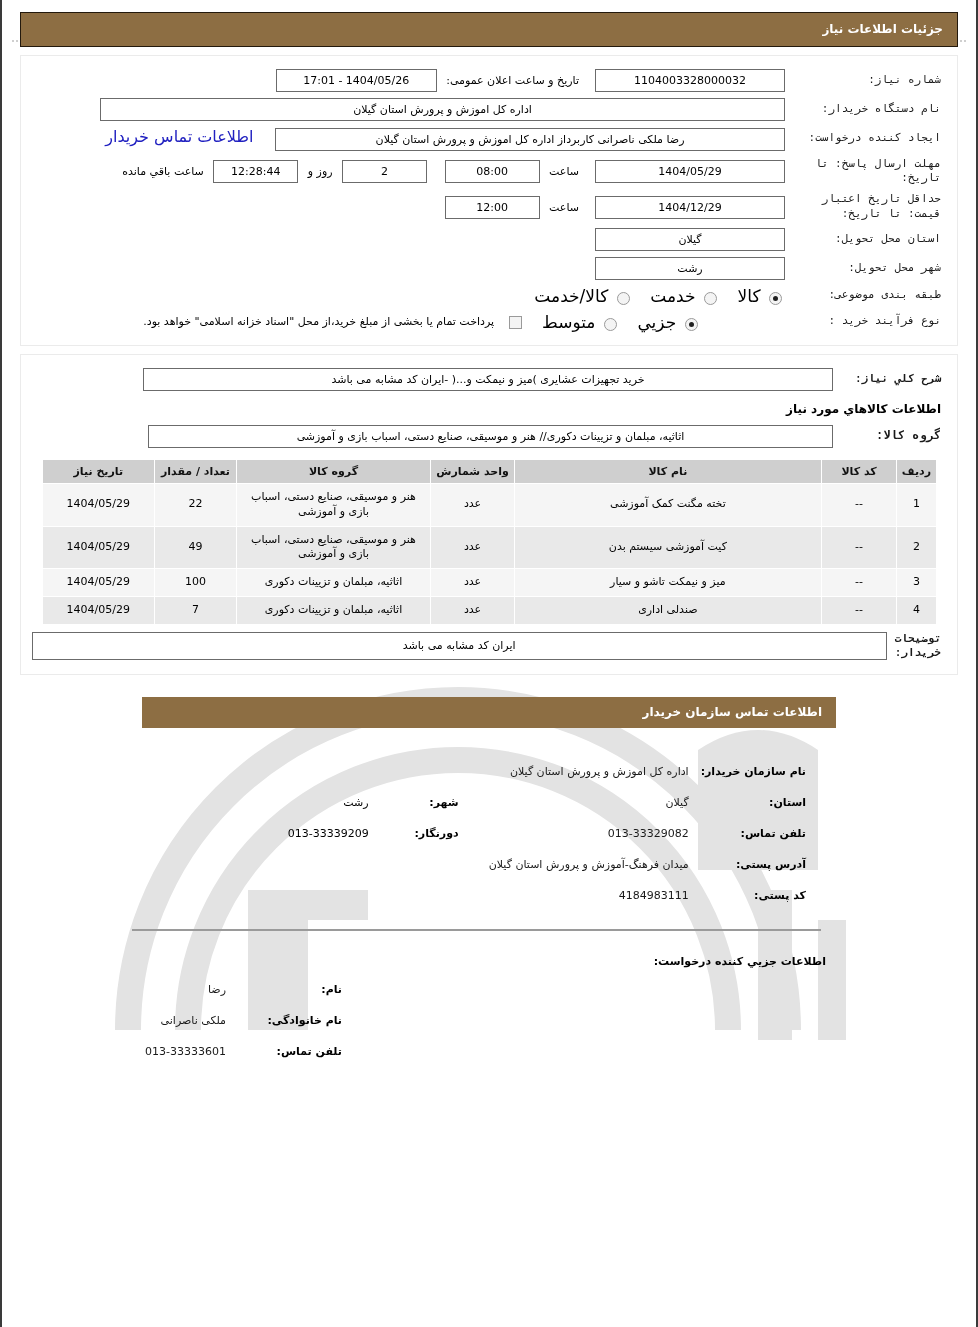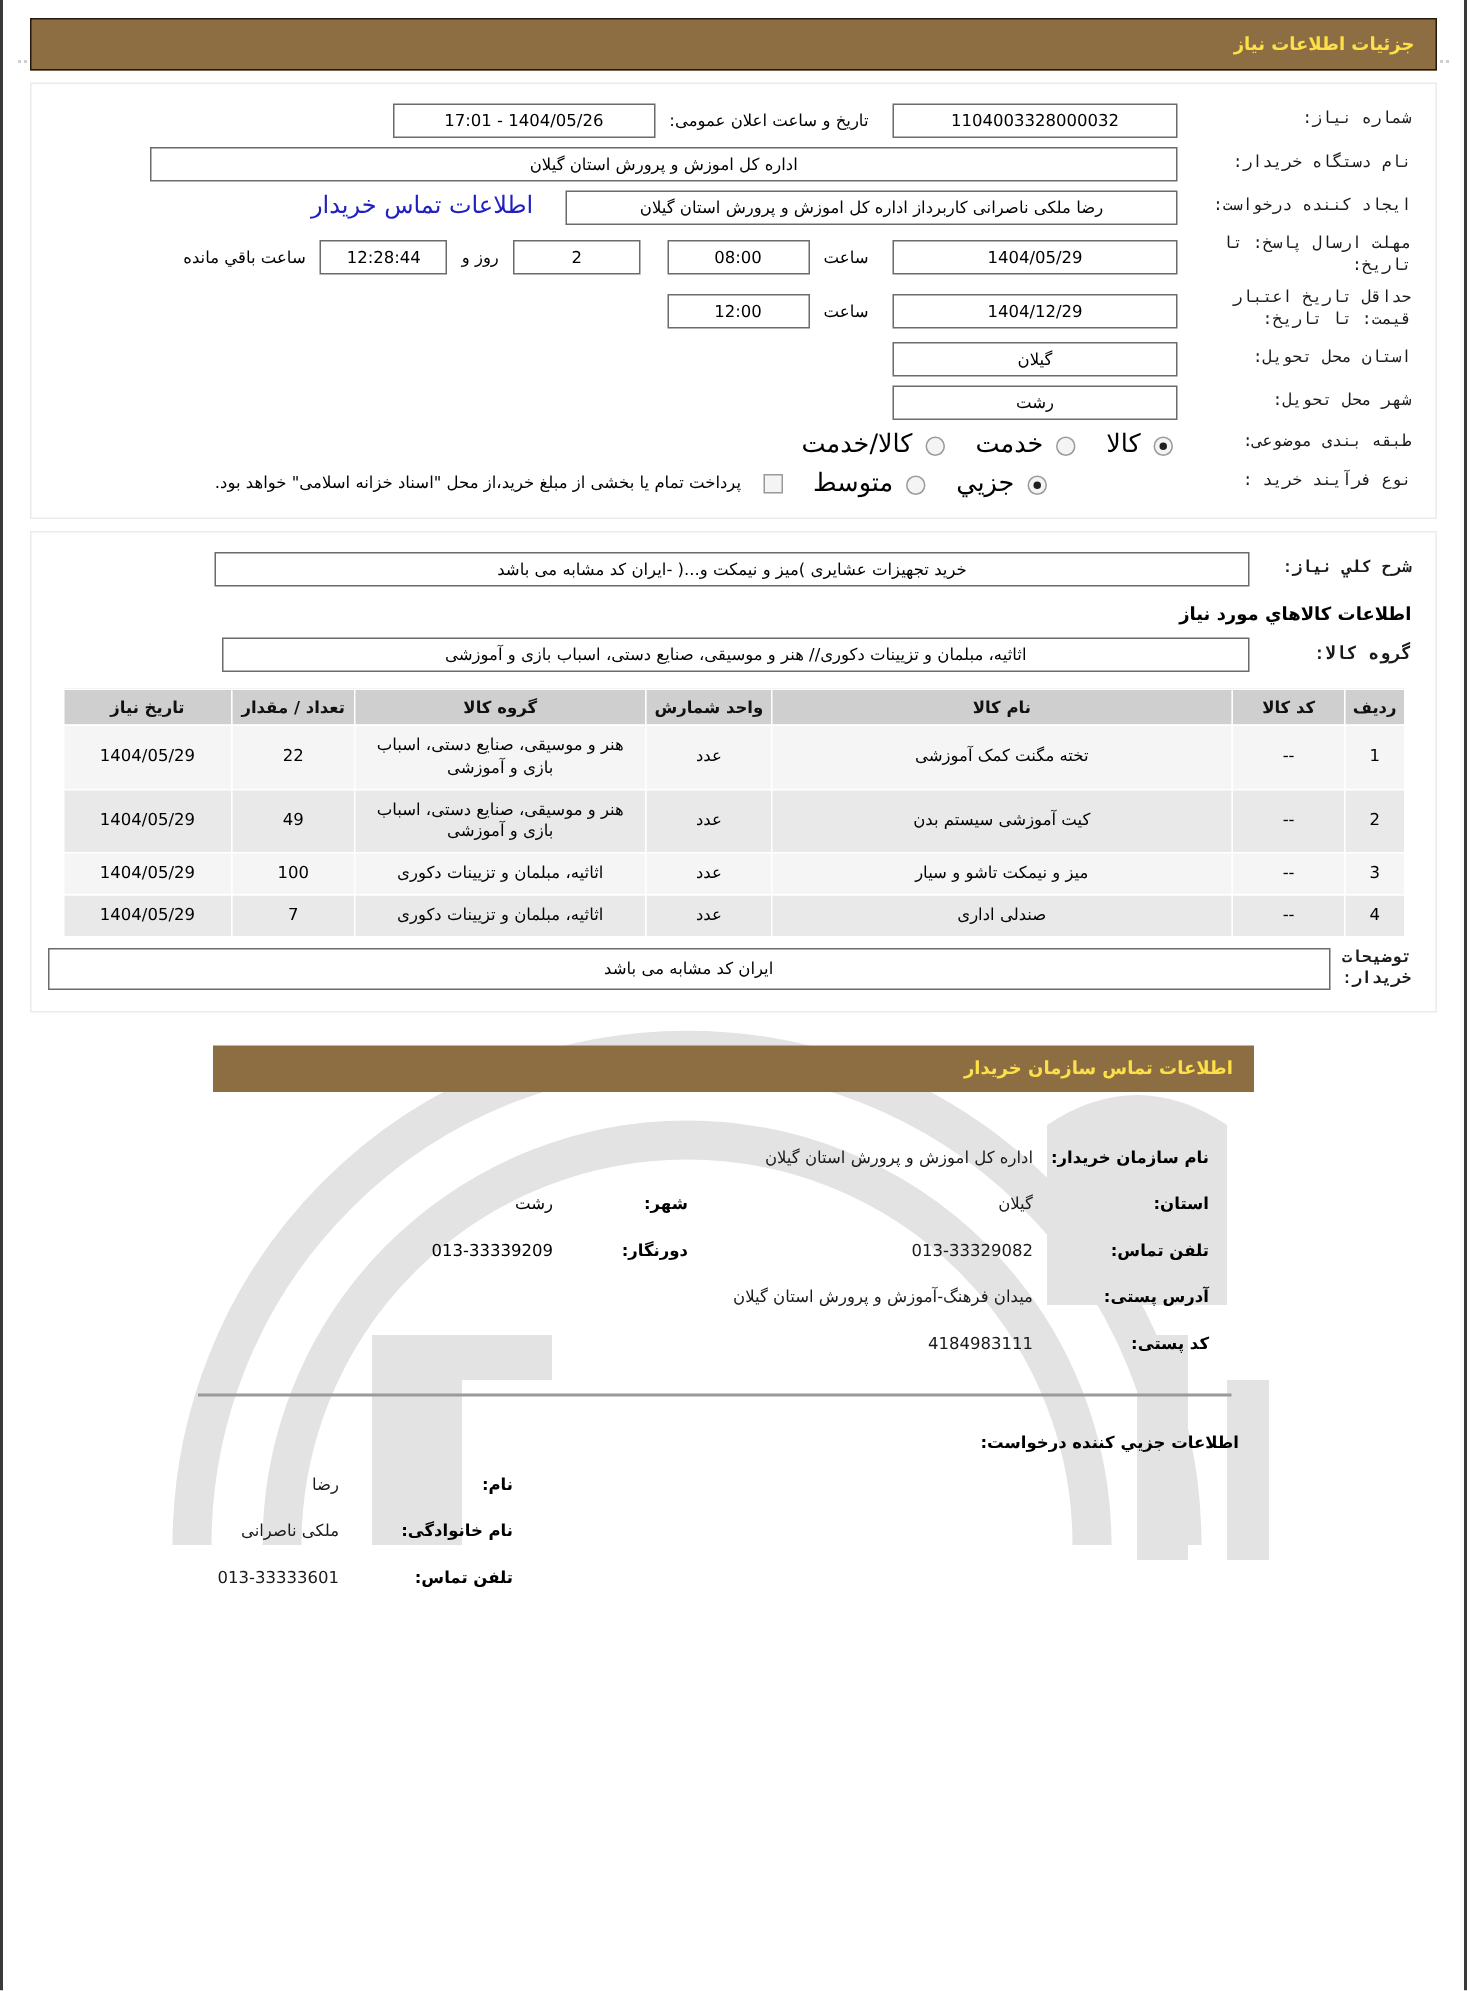--- a/index.html
+++ b/index.html
@@ -45,21 +45,21 @@
     pointer-events: none;
     opacity: 1;
   }
   .watermark svg { display: block; }
 
   .content { position: relative; z-index: 2; }
 
   
   .sec-head {
     background: #8d6e43;
-    color: #fde047;
+    color: #ffffff;
     font-weight: bold;
     font-size: 12px;
     padding: 9px 14px 10px 14px;
     border: 1px solid #23190d;
     text-align: right;
   }
   .sec-head.narrow {
     border: none;
     margin: 0 140px;
     padding: 8px 14px 9px 14px;
@@ -96,22 +96,22 @@
     font-size: 11px;
     text-align: center;
     display: inline-block;
     vertical-align: middle;
     white-space: nowrap;
     overflow: hidden;
   }
   .box.w190 { width: 190px; }
   .box.w95  { width: 95px; }
   .box.w85  { width: 85px; }
-  .box.w505 { width: 408px; text-align: center; }
-  .box.w175 { width: 175px; }
+  .box.w505 { width: 510px; text-align: center; }
+  .box.w175 { width: 161px; }
   .box.w690 { width: 690px; text-align: center; }
   .box.w685 { width: 685px; text-align: center; }
   .box.w855 { width: 855px; text-align: center; }
 
   .inline-lbl {
     display: inline-block;
     vertical-align: middle;
     font-size: 11px;
     padding: 0 6px;
     white-space: nowrap;

